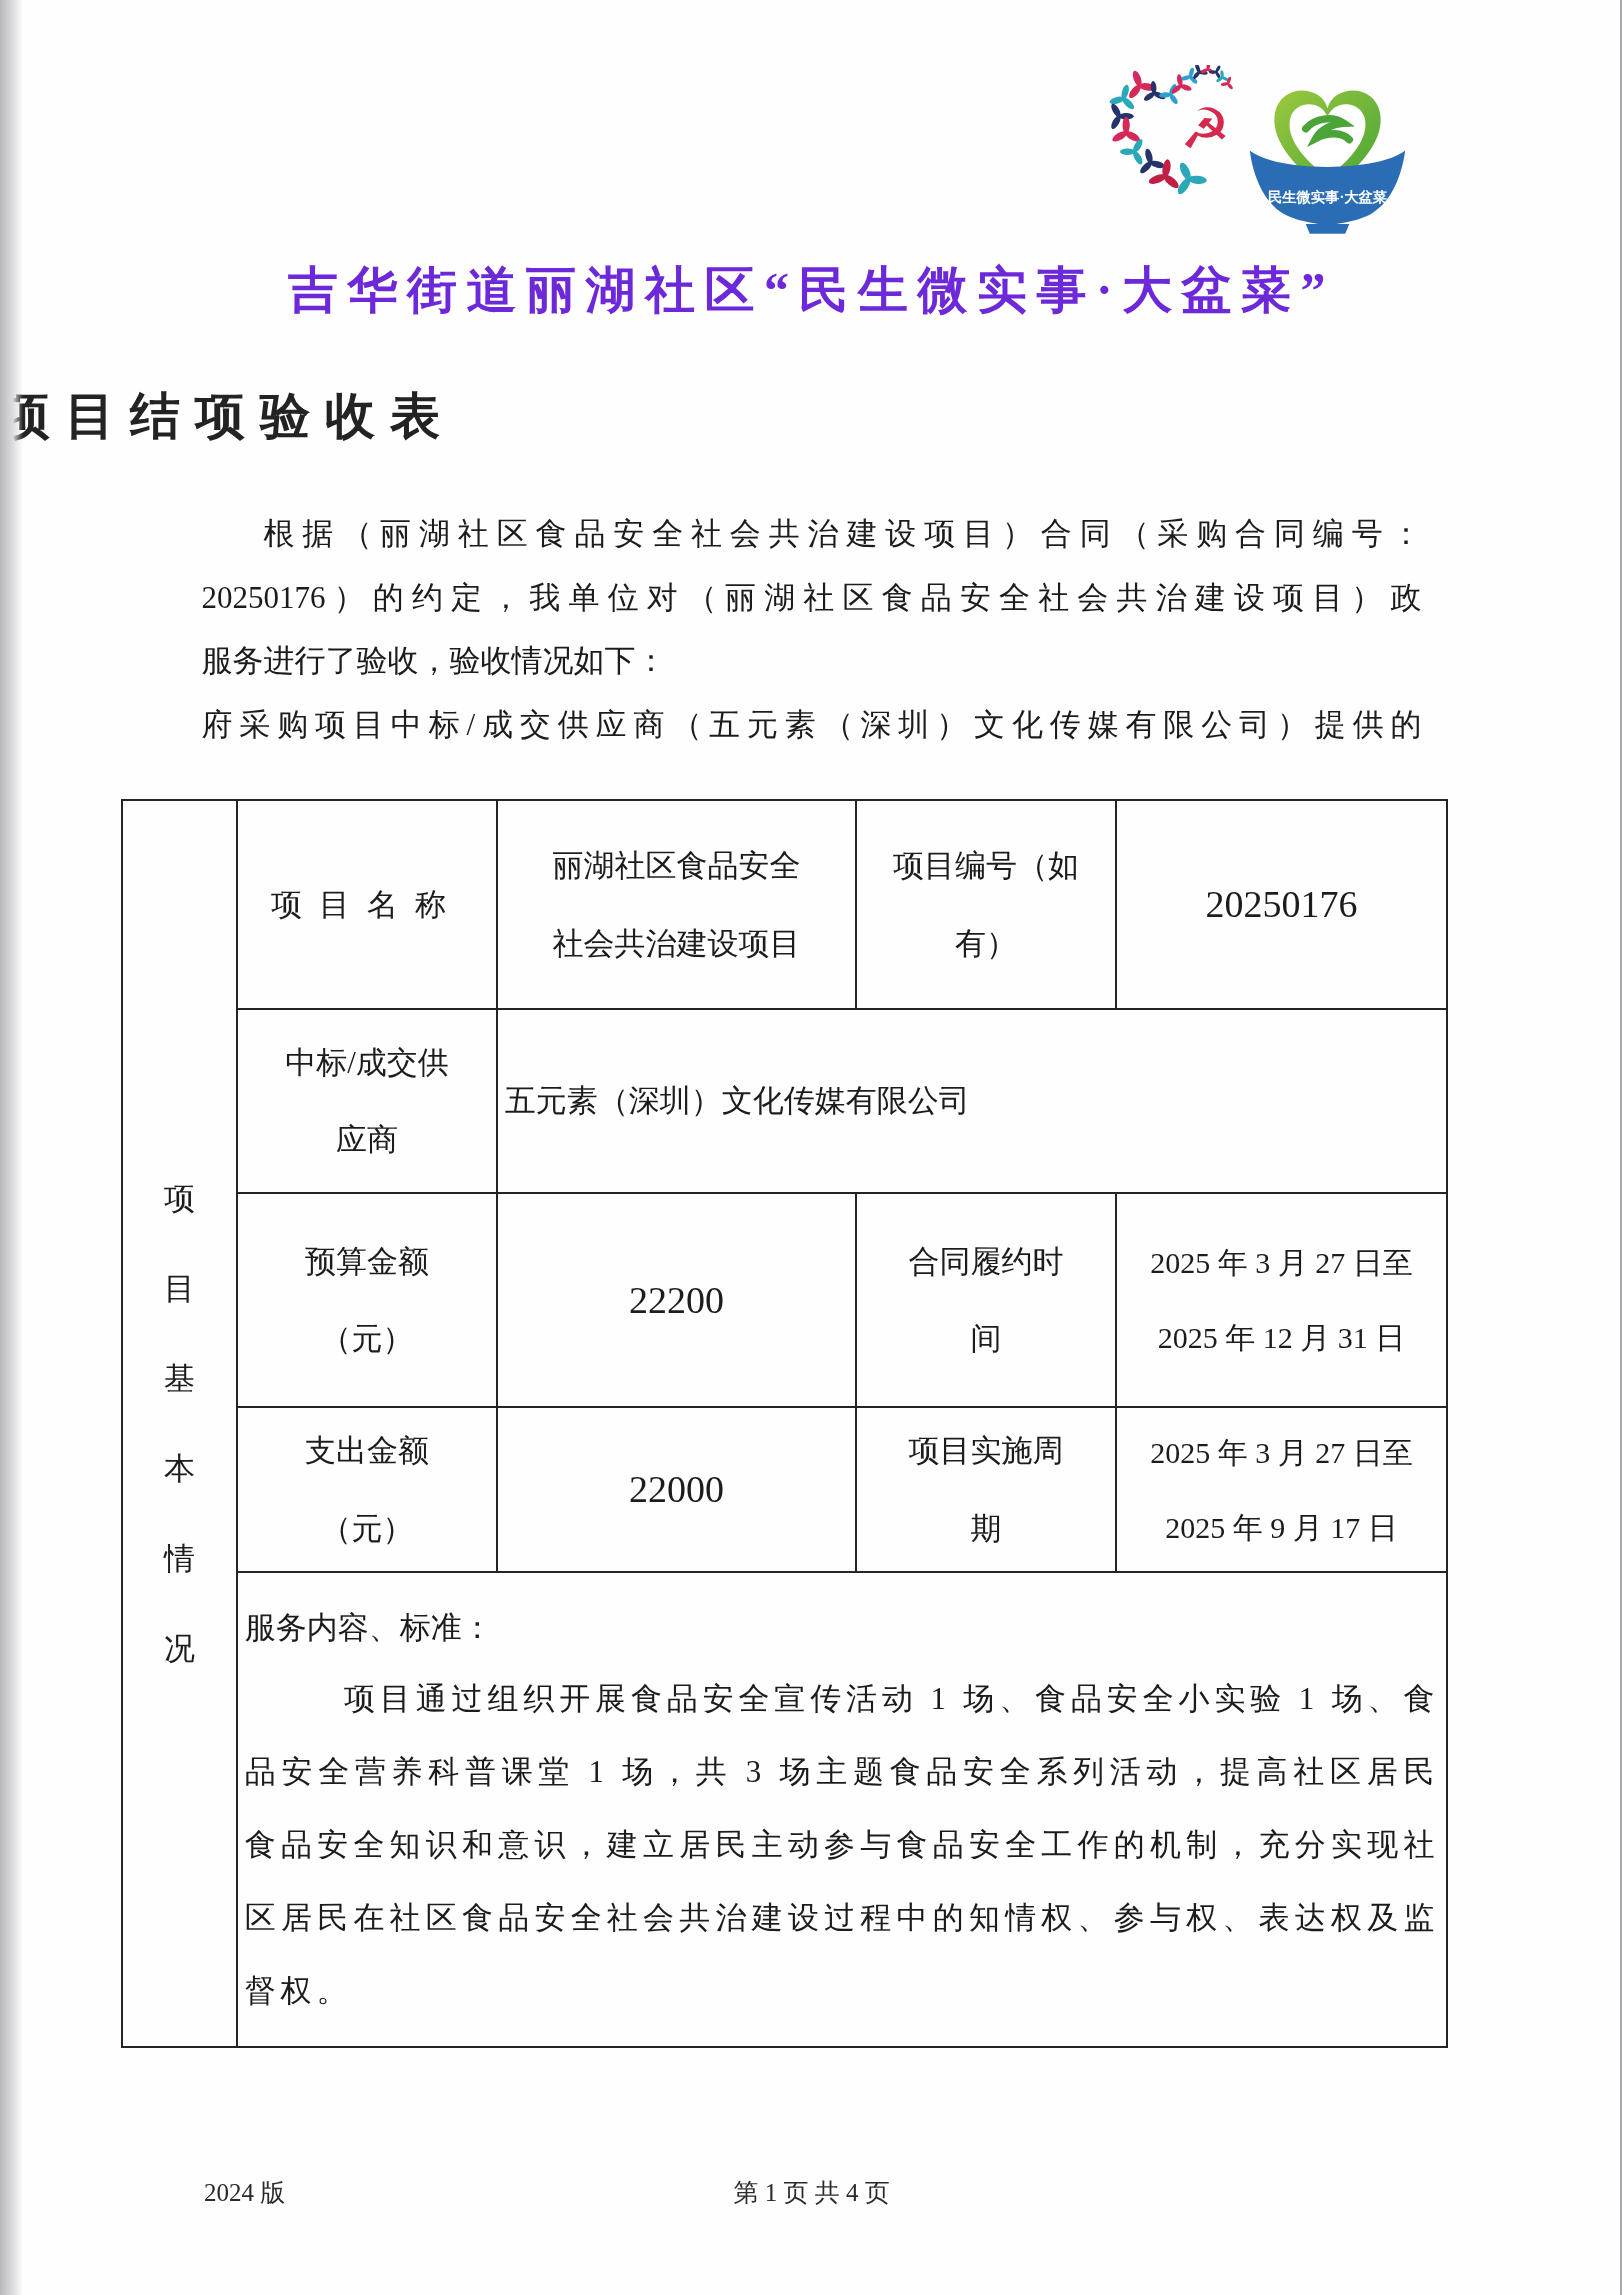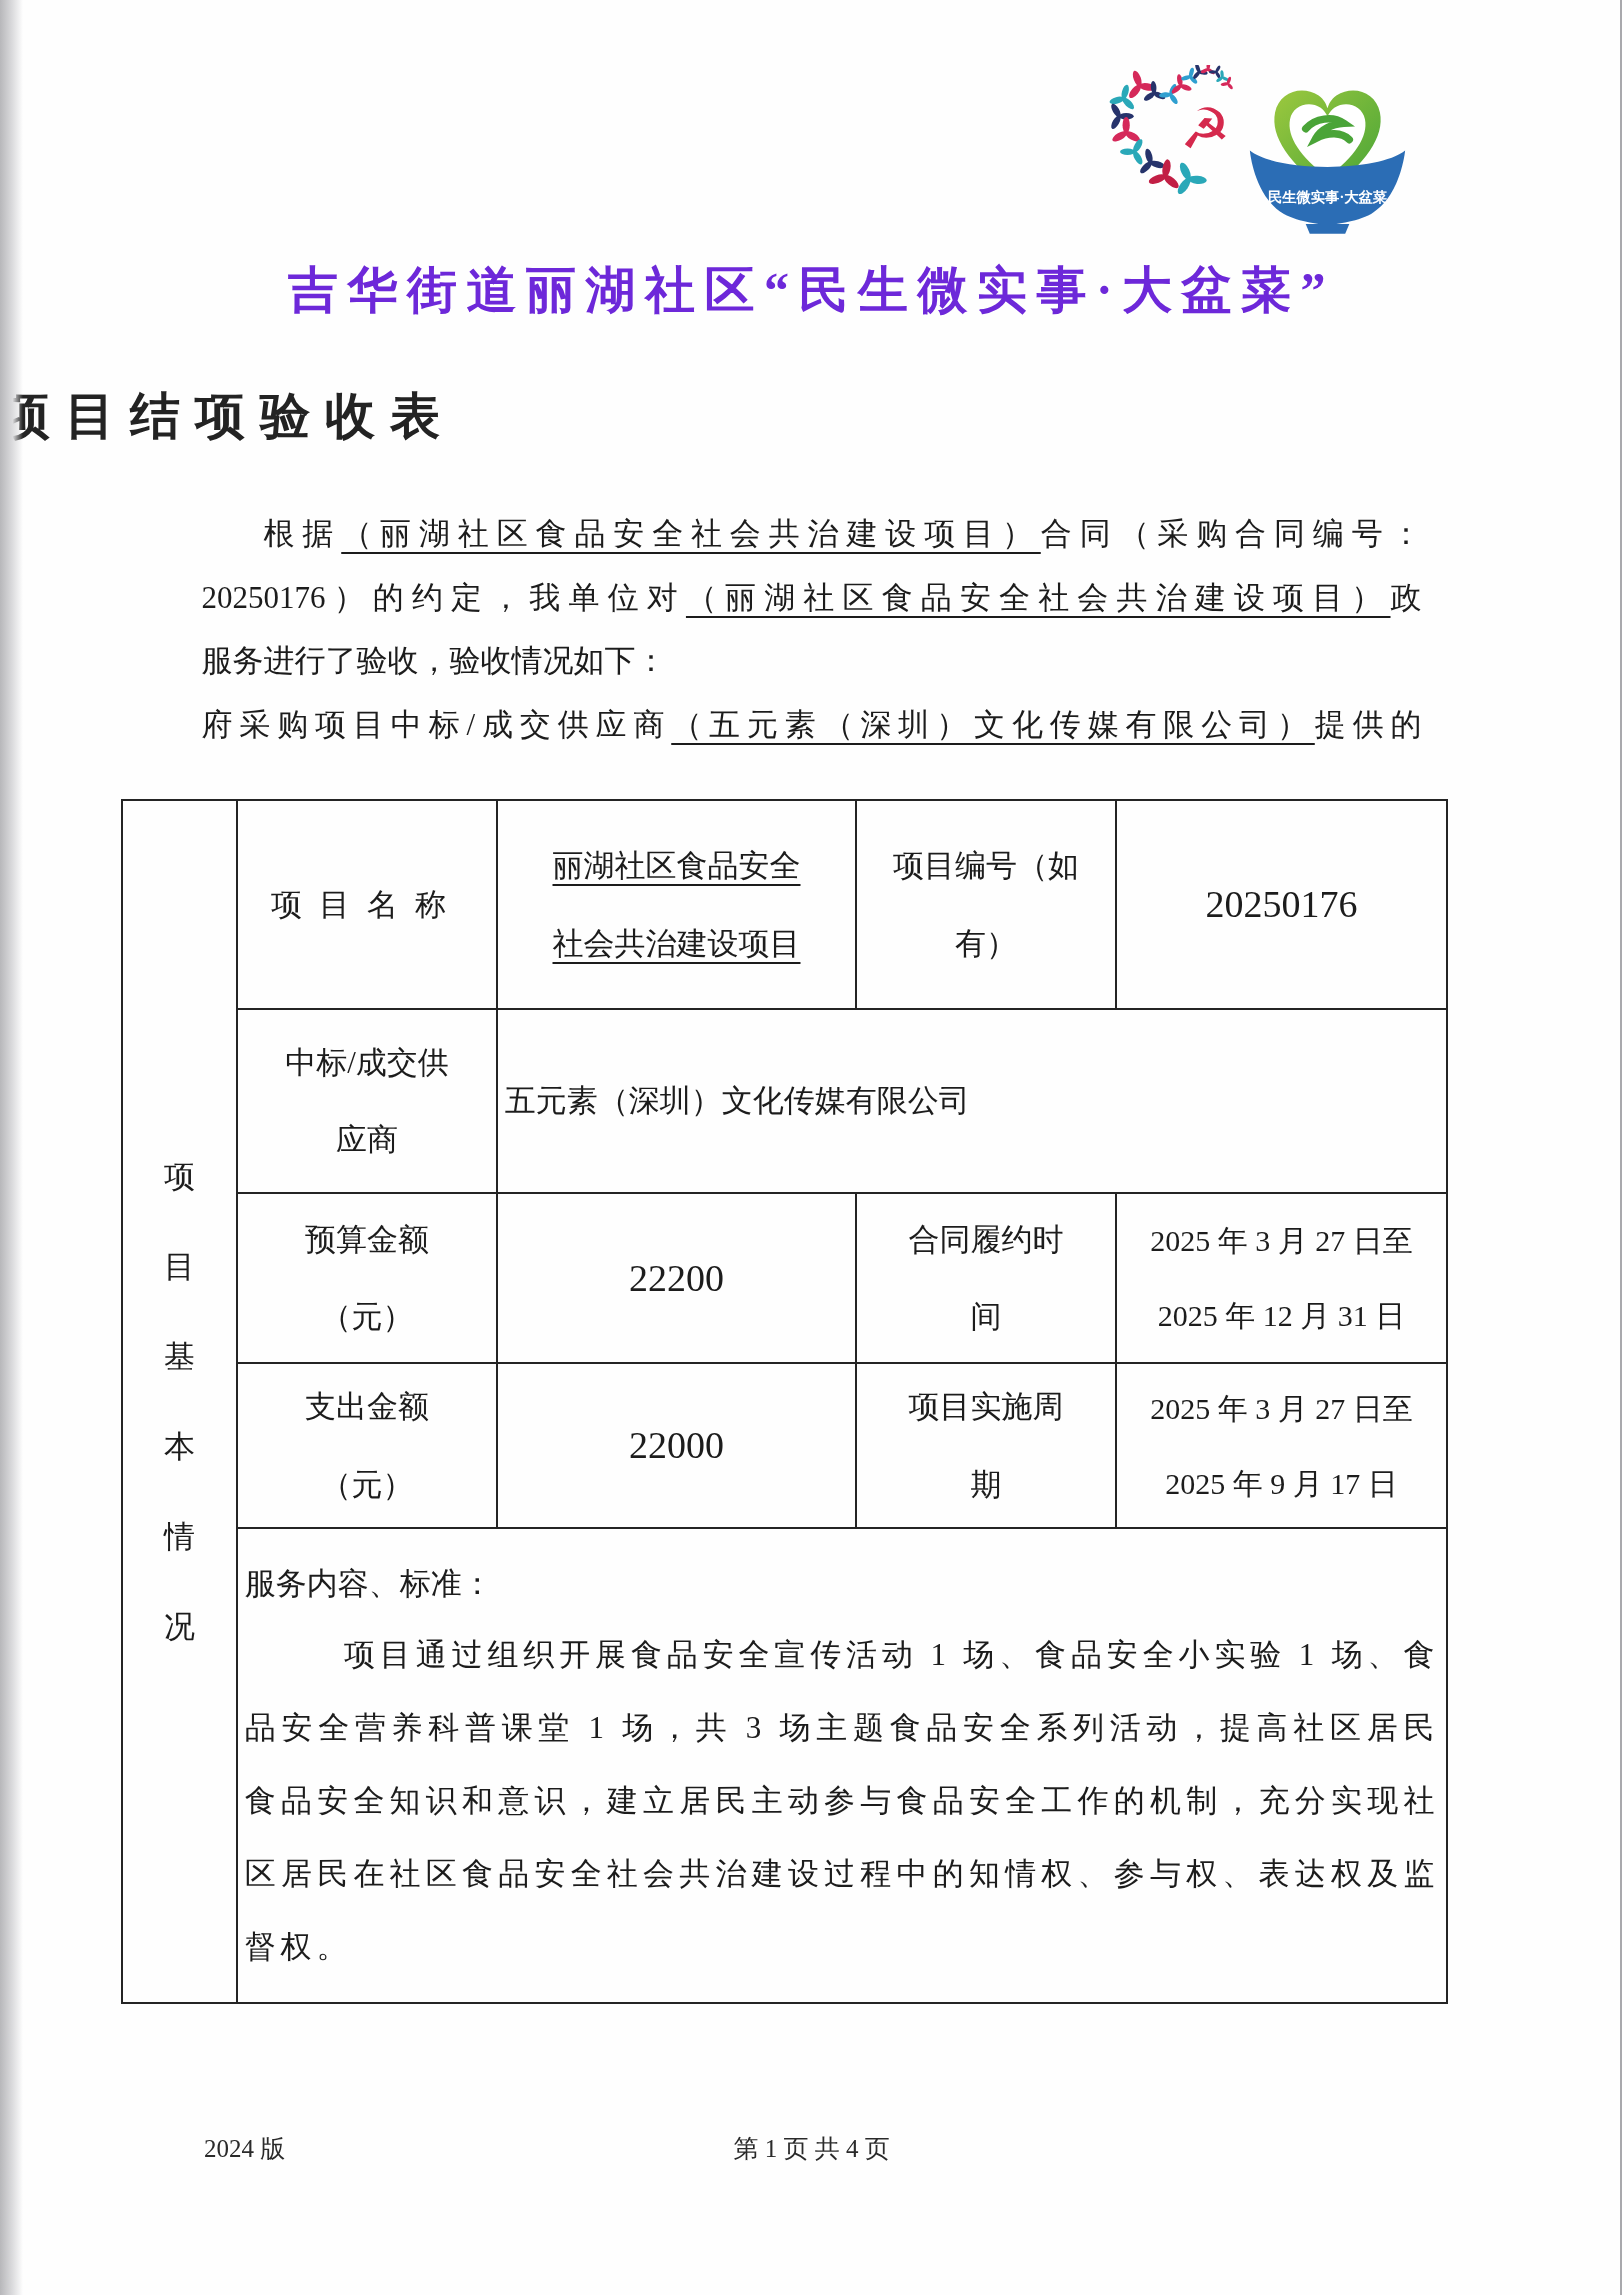--- a/index.html
+++ b/index.html
@@ -38,21 +38,20 @@
   .intro{
     margin:58px auto 0 auto;
     width:1220px;
     font-size:31px;
     line-height:2.05;
   }
   .iline{display:block;}
   .jl{text-align:justify;text-align-last:justify;}
   .indent2{text-indent:2em;}
   .u{
-    text-decoration:underline;
     text-decoration-thickness:2px;
     text-underline-offset:8.2px;
   }
 
   table.acc{
     margin:43px 0 0 121px;
     width:1324px;
     border-collapse:collapse;
     table-layout:fixed;
     font-size:31px;
@@ -190,21 +189,21 @@
       </td>
       <td class="val-c num">20250176</td>
     </tr>
     <tr style="height:184px">
       <td class="lbl">
         <span class="cline">中标/成交供</span>
         <span class="cline">应商</span>
       </td>
       <td class="val-l" colspan="3">五元素（深圳）文化传媒有限公司</td>
     </tr>
-    <tr style="height:170px">
+    <tr style="height:214px">
       <td class="lbl">
         <span class="cline">预算金额</span>
         <span class="cline">（元）</span>
       </td>
       <td class="val-c num">22200</td>
       <td class="lbl">
         <span class="cline">合同履约时</span>
         <span class="cline">间</span>
       </td>
       <td class="val-c date">

